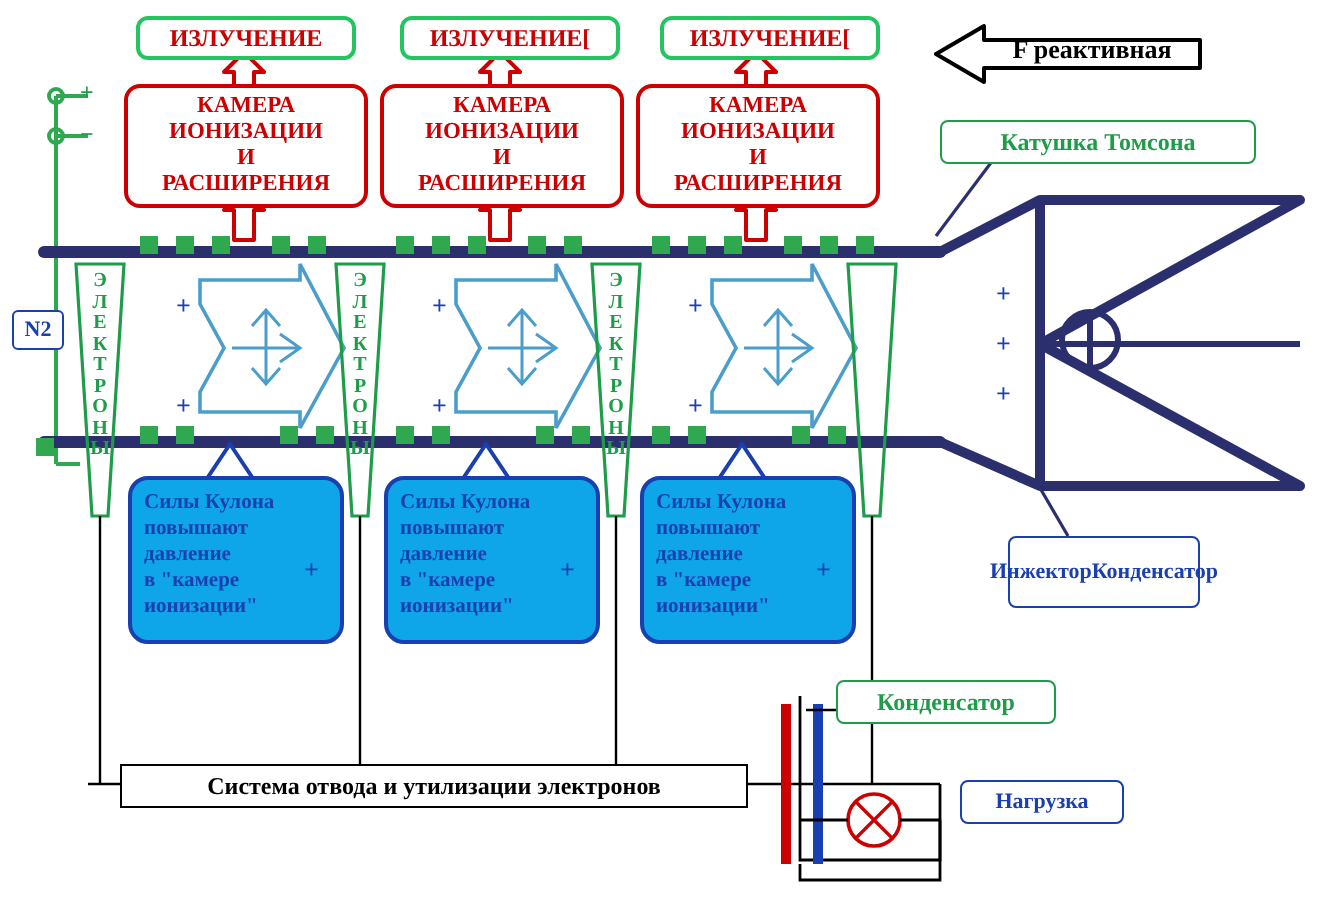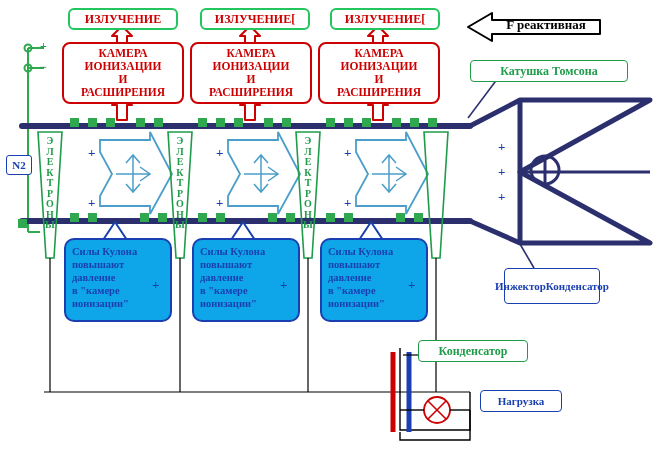--- a/index.html
+++ b/index.html
@@ -283,14 +283,15 @@
 
   <div class="abs bluebox" style="left:504px;top:268px;width:96px;height:36px;flex-direction:row;">
     <span>Инжектор</span>
     <span>Конденсатор</span>
   </div>
 
   <div class="abs greenbox" style="left:418px;top:340px;width:110px;height:22px;text-align:center;">Конденсатор</div>
 
   <div class="abs bluebox" style="left:480px;top:390px;width:82px;height:22px;">Нагрузка</div>
 
+  <div class="abs blackbox" style="left:60px;top:382px;width:314px;height:22px;">Система отвода и утилизации электронов</div>
 
 </div>
 
 </body></html>

